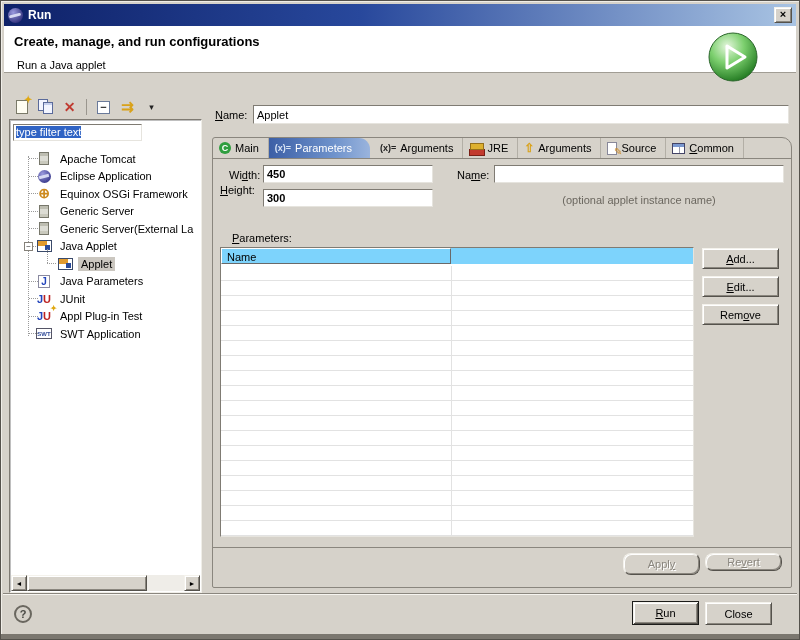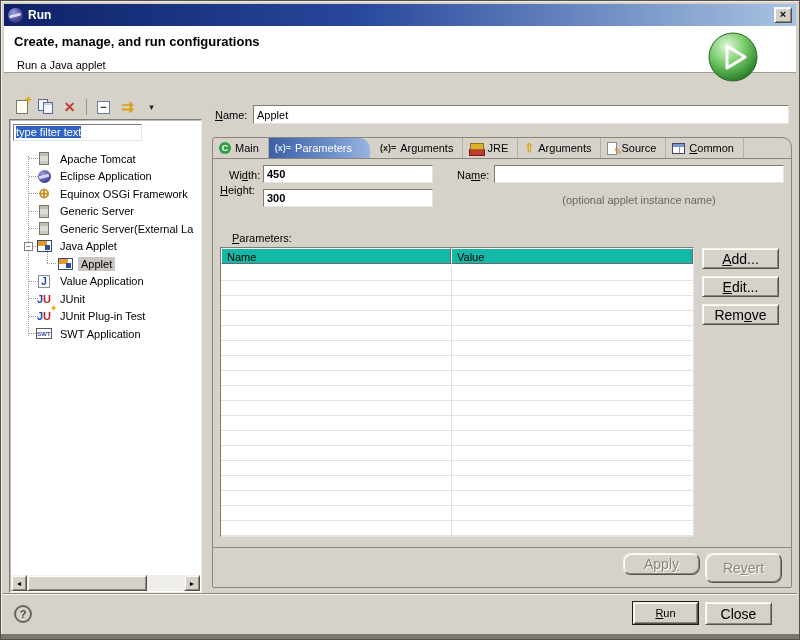--- a/index.html
+++ b/index.html
@@ -124,35 +124,35 @@
             box-shadow: inset 0 3px 0 #7a98d0;
             background-image: linear-gradient(to right, transparent 6px, #99a 6px, #99a 7px, transparent 7px); }
 
   .f-label { position:absolute; }
   .f-input { position:absolute; height:18px; }
   .bold-val { font-weight:bold; }
   .hint { position:absolute; left:281px; top:56px; width:290px; text-align:center; color:#6b675f; }
 
   .ptable { position:absolute; left:7px; top:109px; width:474px; height:290px; background:#fff;
             border:1px solid; border-color:#7f7b73 #e6e4de #e6e4de #7f7b73; }
-  .pthead { display:flex; height:16px; background:#14b8a6; }
+  .pthead { display:flex; height:16px; background:#7dd3fc; }
   .pth { padding:2px 5px; border-top:1px solid #fff; border-left:1px solid #fff;
          border-right:1px solid #696969; border-bottom:1px solid #696969; }
   .pth.c-name { width:230px; } .pth.c-value { flex:1; }
   .ptbody { position:absolute; left:0; top:18px; right:0; bottom:0;
          background: repeating-linear-gradient(to bottom, #fff 0px, #fff 14px, #e2e2e2 14px, #e2e2e2 15px); }
   .ptbody::before { content:""; position:absolute; left:230px; top:0; bottom:0; width:1px; background:#e2e2e2; }
 
   .btn3d { background:#d6d2ca; border:1px solid; border-color:#f4f2ec #55524c #55524c #f4f2ec;
            box-shadow: inset 1px 1px 0 #fff, inset -1px -1px 0 #8a867e;
-           font-family:"Liberation Sans", sans-serif; font-size:14px; cursor:default; }
+           font-family:"Liberation Sans", sans-serif; font-size:11px; cursor:default; }
   .sidebtn { position:absolute; left:489px; width:77px; height:21px; }
   .applyrow { position:absolute; left:0; right:0; bottom:0; height:40px; border-top:1px solid #8a867e; }
   .apply-btn { position:absolute; left:410px; top:5px; width:77px; height:22px; }
-  .revert-btn { position:absolute; left:492px; top:5px; width:77px; height:30px; }
+  .revert-btn { position:absolute; left:492px; top:5px; width:77px; height:18px; }
   .disabled { color:#8a867e; text-shadow:1px 1px 0 #fff;border-radius:8px; }
 
   
   .footer-sep { position:absolute; left:2px; right:2px; top:592px; height:2px;
             border-top:1px solid #8a867e; border-bottom:1px solid #f7f5f0; }
   .help-btn { position:absolute; left:13px; top:604px; width:18px; height:18px; border-radius:50%;
             border:2px solid #6a675f; color:#4a4a45; font-size:11px; font-weight:bold;
             display:flex; align-items:center; justify-content:center; background:transparent; }
   .run-btn { position:absolute; left:631px; top:600px; width:67px; height:24px;
             background:#d6d2ca; border:1px solid #1c1c1a;
@@ -260,40 +260,40 @@
       <div class="trow child sel">
         <span class="ti">
             <span class="ti-applet"></span>
           </span>
         <span class="lbl">Applet</span>
       </div>
       <div class="trow">
         <span class="ti">
             <span class="ti-java">J</span>
           </span>
-        <span class="lbl">Value Application</span>
+        <span class="lbl">Java Parameters</span>
       </div>
       <div class="trow">
         <span class="ti">
             <span class="ti-junit">
               <span class="j">J</span>
               <span class="u">U</span>
             </span>
           </span>
         <span class="lbl">JUnit</span>
       </div>
       <div class="trow">
         <span class="ti">
             <span class="ti-junit">
               <span class="j">J</span>
               <span class="u">U</span>
               <span class="spark">✦</span>
             </span>
           </span>
-        <span class="lbl">JUnit Plug-in Test</span>
+        <span class="lbl">Appl Plug-in Test</span>
       </div>
       <div class="trow">
         <span class="ti">
             <span class="ti-swt">SWT</span>
           </span>
         <span class="lbl">SWT Application</span>
       </div>
     </div>
 
     <div class="hscroll">
@@ -348,21 +348,20 @@
     <input class="field f-input" style="left: 281px; top: 27px; width: 290px;" type="text" value="">
     <span class="f-label" style="left:7px; top:46px;"><u>H</u>eight:</span>
     <input class="field f-input bold-val" style="left: 50px; top: 51px; width: 170px;" type="text" value="300">
     <span class="hint">(optional applet instance name)</span>
 
     <span class="f-label" style="left:7px; top:94px;padding-left:12px;"><u>P</u>arameters:</span>
 
     <div class="ptable">
       <div class="pthead">
         <span class="pth c-name">Name</span>
-        <span class="pth c-value">Value</span>
       </div>
       <div class="ptbody"></div>
     </div>
 
     <button class="btn3d sidebtn" style="top:110px;"><u>A</u>dd...</button>
     <button class="btn3d sidebtn" style="top:138px;"><u>E</u>dit...</button>
     <button class="btn3d sidebtn" style="top:166px;">Rem<u>o</u>ve</button>
 
     <div class="applyrow">
       <button class="btn3d apply-btn disabled">Appl<u>y</u></button>

